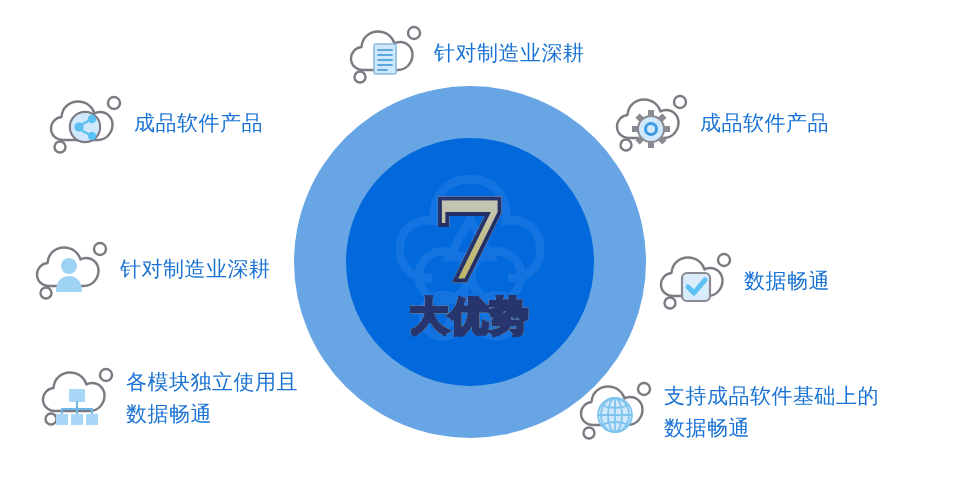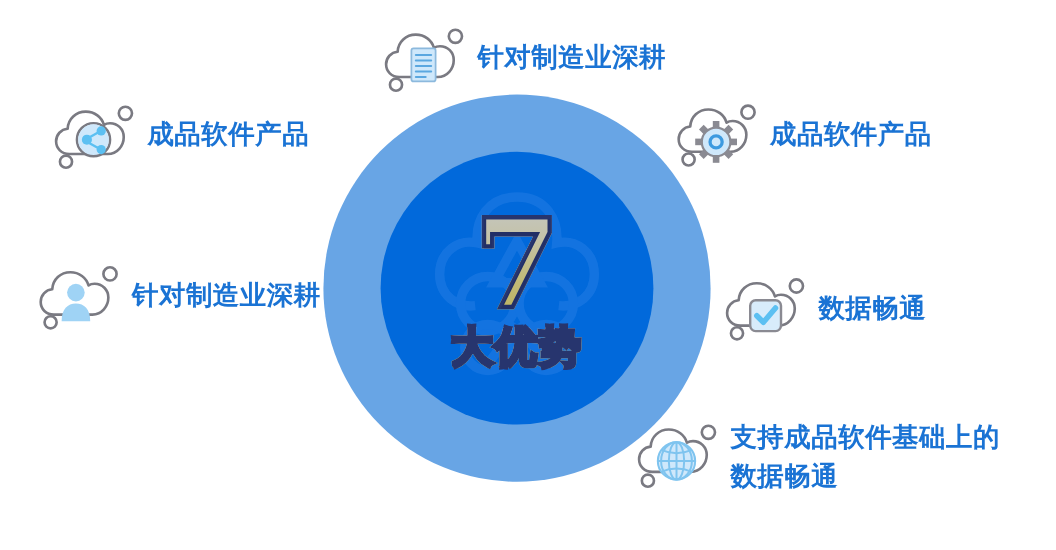--- a/index.html
+++ b/index.html
@@ -78,22 +78,22 @@
     align-items:center;
     gap:8px;
   }
   .feature .icon{
     flex:0 0 auto;
     width:76px;height:62px;
     display:block;
   }
   .feature .label{
     color:#1a73d4;
-    font-size:24px;
-    font-weight:bold;
+    font-size:21px;
+    font-weight:normal;
     line-height:1.5;
     white-space:pre-line;
     letter-spacing:.5px;
   }
   .feature.right .label{margin-left:2px;}
 
   
   #f-top      {left:348px; top:22px;}
   #f-topleft  {left:48px;  top:92px;}
   #f-left     {left:34px;  top:238px;}
@@ -179,20 +179,44 @@
         <circle cx="12" cy="55" r="5.5"></circle>
       </g>
       <g fill="#9fd3f5">
         <circle cx="35" cy="28" r="8"></circle>
         <path d="M22 54 C22 43 27.5 38 35 38 C42.5 38 48 43 48 54 Z"></path>
       </g>
     </svg>
     <div class="label">针对制造业深耕</div>
   </div>
 
+  <div class="feature right" id="f-bottomleft">
+    <svg class="icon" viewBox="0 0 76 62">
+      <g fill="none" stroke="#7a7a82" stroke-width="2.4" stroke-linejoin="round" stroke-linecap="round">
+        <path d="M15 44 C8 44 3 39 3 32.5 C3 26.5 7.5 21.5 13.5 21 C14 12 21 5.5 30 5.5 C38 5.5 44.5 10.5 46.5 17.5 C48 16.5 50 16 52 16 C59 16 64.5 21.5 64.5 28.5 C64.5 36.5 58.5 44 50 44 Z"></path>
+        <circle cx="66" cy="8" r="6"></circle>
+        <circle cx="11" cy="52" r="5.5"></circle>
+      </g>
+      <g>
+        <rect x="29" y="22" width="16" height="13" fill="#a8d7f7"></rect>
+        <g stroke="#6fb8e8" stroke-width="2" stroke-linecap="round">
+          <line x1="37" y1="35" x2="37" y2="42"></line>
+          <line x1="22" y1="42" x2="52" y2="42"></line>
+          <line x1="22" y1="42" x2="22" y2="47"></line>
+          <line x1="37" y1="42" x2="37" y2="47"></line>
+          <line x1="52" y1="42" x2="52" y2="47"></line>
+        </g>
+        <rect x="16" y="47" width="12" height="11" fill="#a8d7f7"></rect>
+        <rect x="31" y="47" width="12" height="11" fill="#a8d7f7"></rect>
+        <rect x="46" y="47" width="12" height="11" fill="#a8d7f7"></rect>
+      </g>
+    </svg>
+    <div class="label">各模块独立使用且
+数据畅通</div>
+  </div>
 
   <div class="feature right" id="f-topright">
     <svg class="icon" viewBox="0 0 76 62">
       <g fill="none" stroke="#7a7a82" stroke-width="2.4" stroke-linejoin="round" stroke-linecap="round">
         <path d="M15 46 C8 46 3 41 3 34.5 C3 28.5 7.5 23.5 13.5 23 C14 14 21 7.5 30 7.5 C38 7.5 44.5 12.5 46.5 19.5 C48 18.5 50 18 52 18 C59 18 64.5 23.5 64.5 30.5 C64.5 38.5 58.5 46 50 46 Z"></path>
         <circle cx="66" cy="10" r="6"></circle>
         <circle cx="12" cy="53" r="5.5"></circle>
       </g>
       <g transform="translate(37,37)">
         <g fill="#8a8a92">

